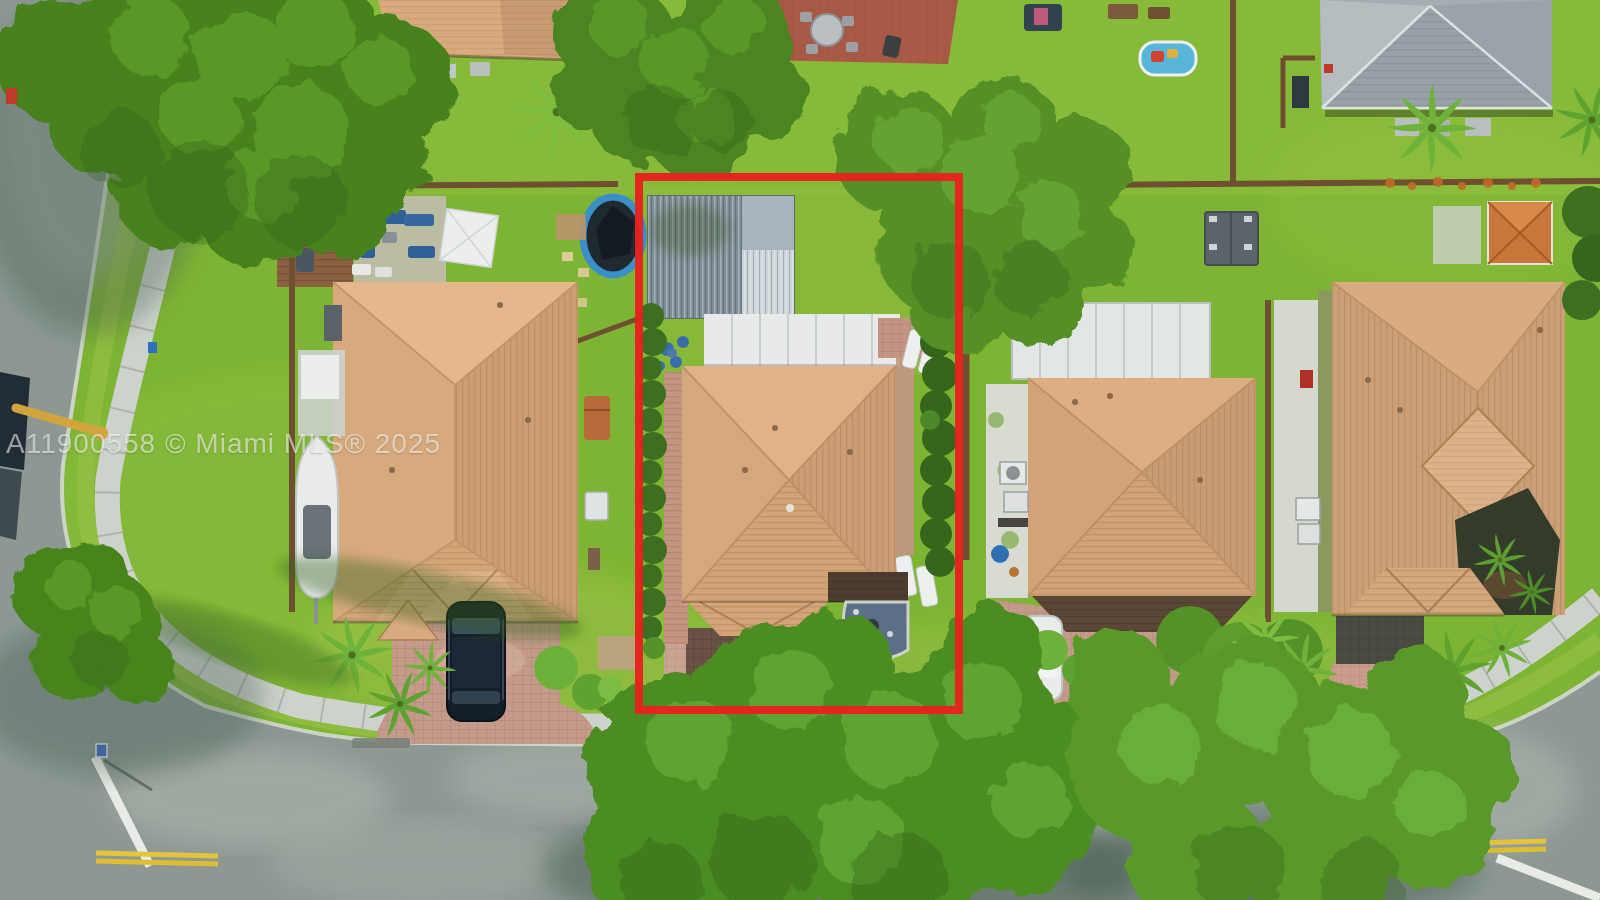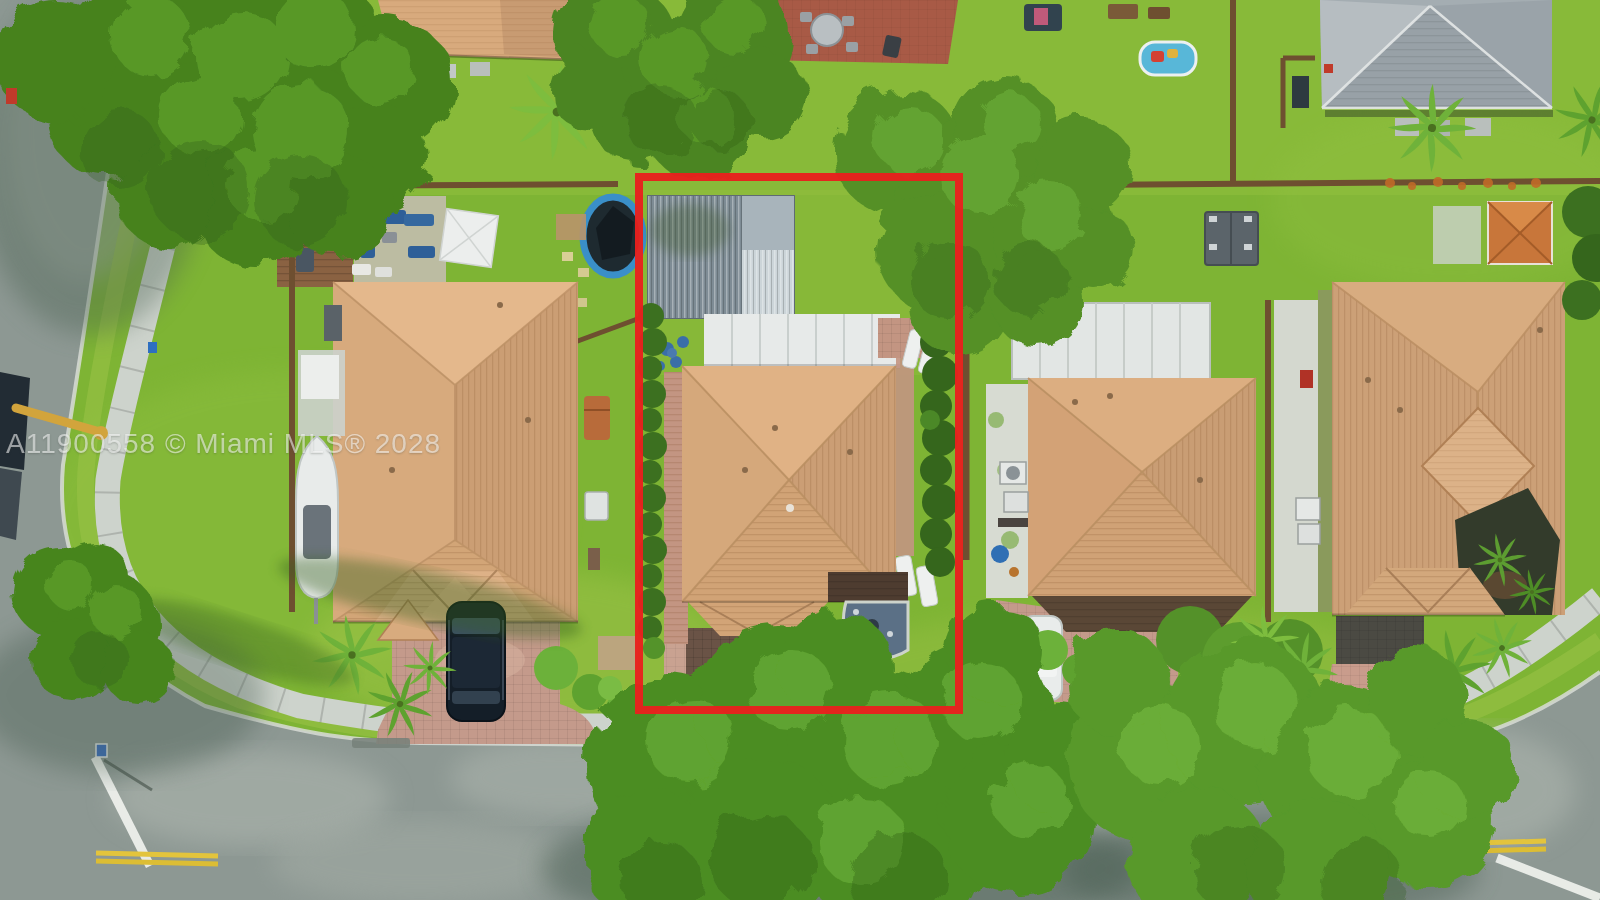--- a/index.html
+++ b/index.html
@@ -682,14 +682,14 @@
     <g fill="#2f5c15" opacity="0.3">
             <circle cx="100" cy="660" r="28"></circle>
           </g>
   </g>
   <rect x="6" y="88" width="11" height="16" fill="#c03a2a"></rect>
 </g>
 
 <rect x="639" y="177" width="320" height="533" fill="none" stroke="#e8201d" stroke-width="8" opacity="0.96"></rect>
 </svg>
 
-<div class="watermark">A11900558 © Miami MLS® 2028</div>
+<div class="watermark">A11900558 © Miami MLS® 2025</div>
 </div>
 
 </body></html>

